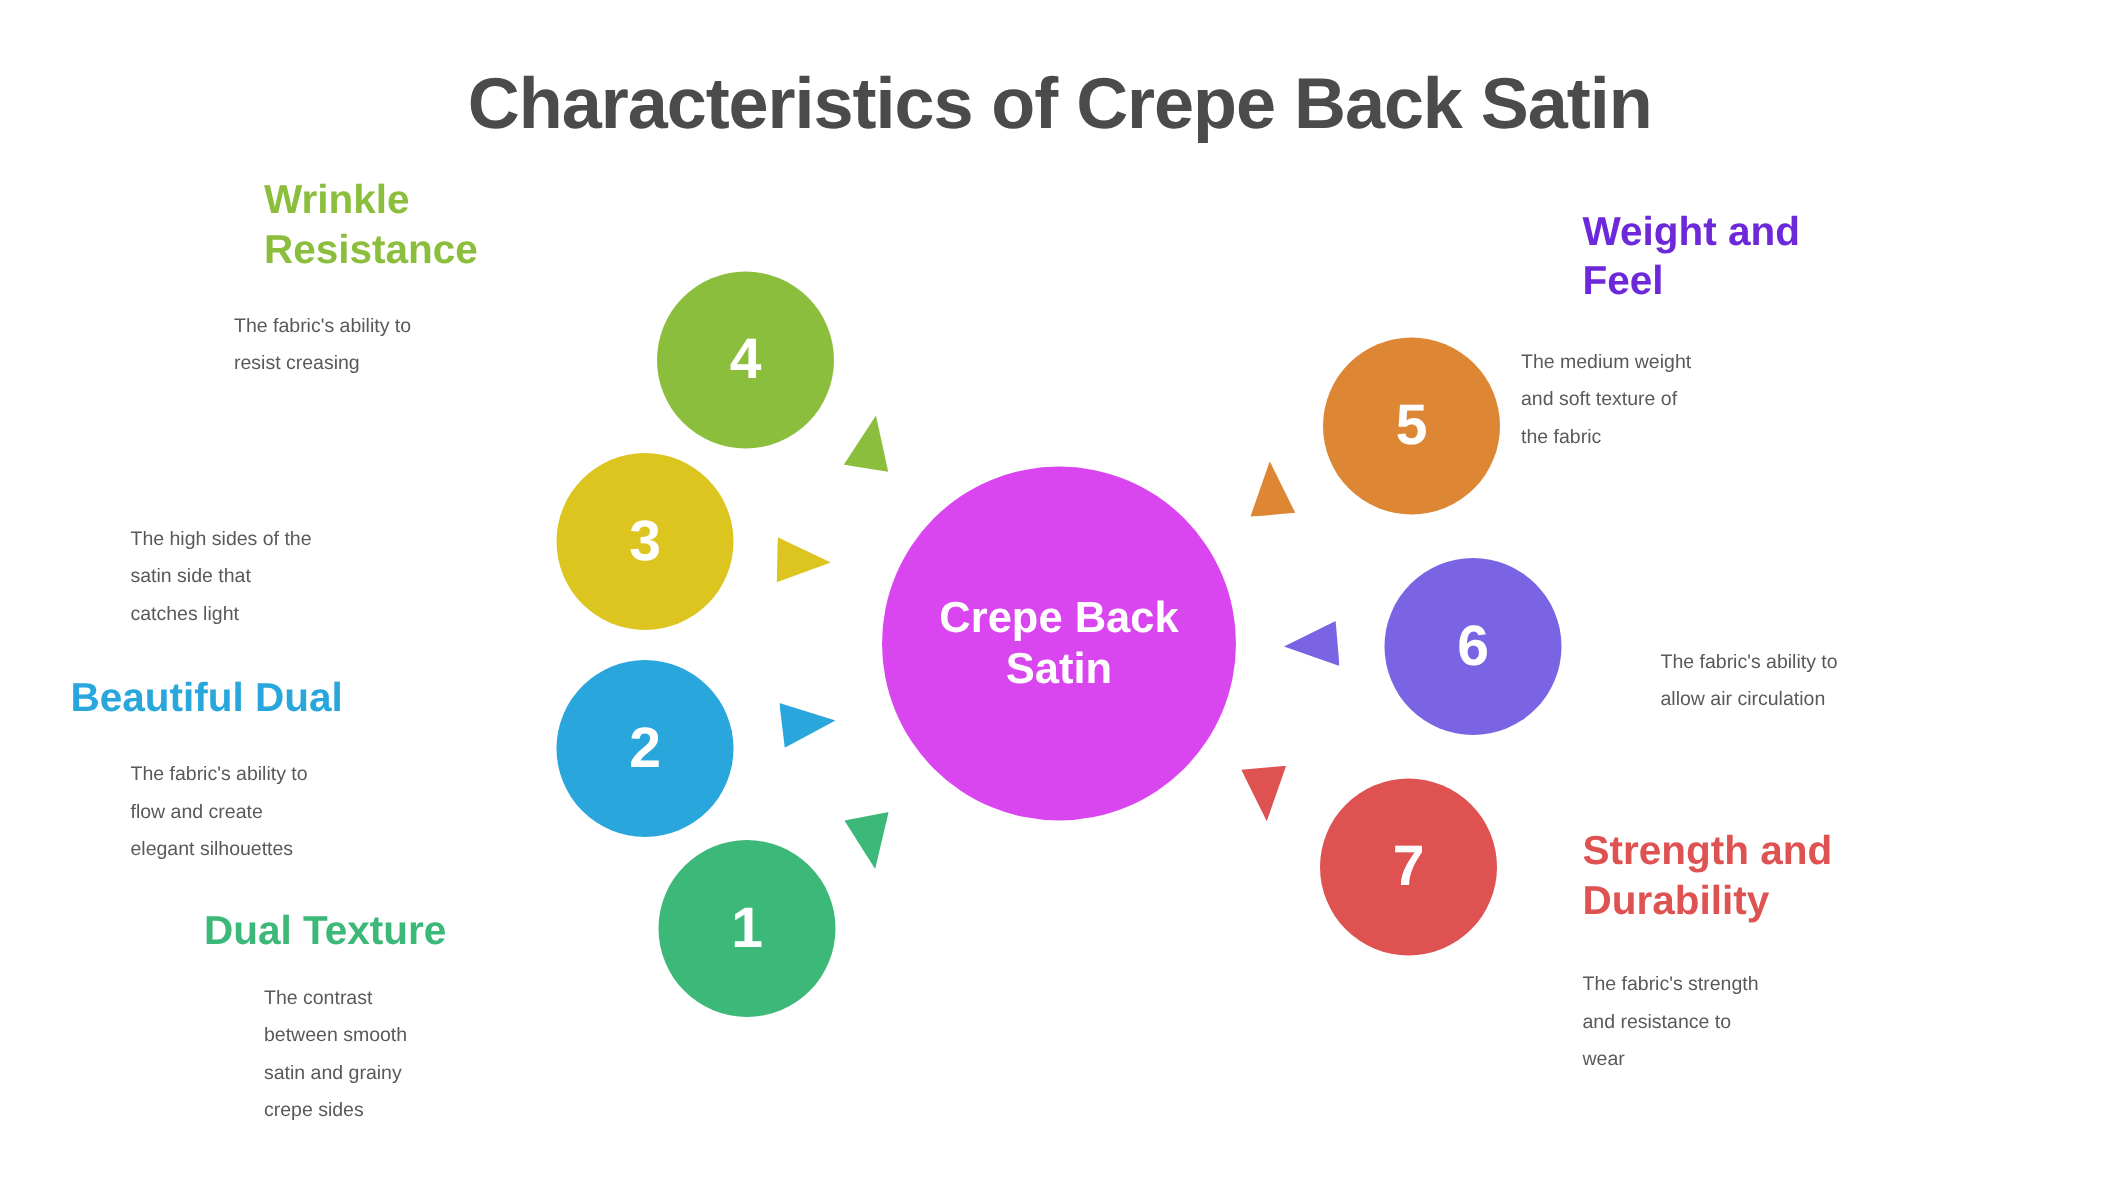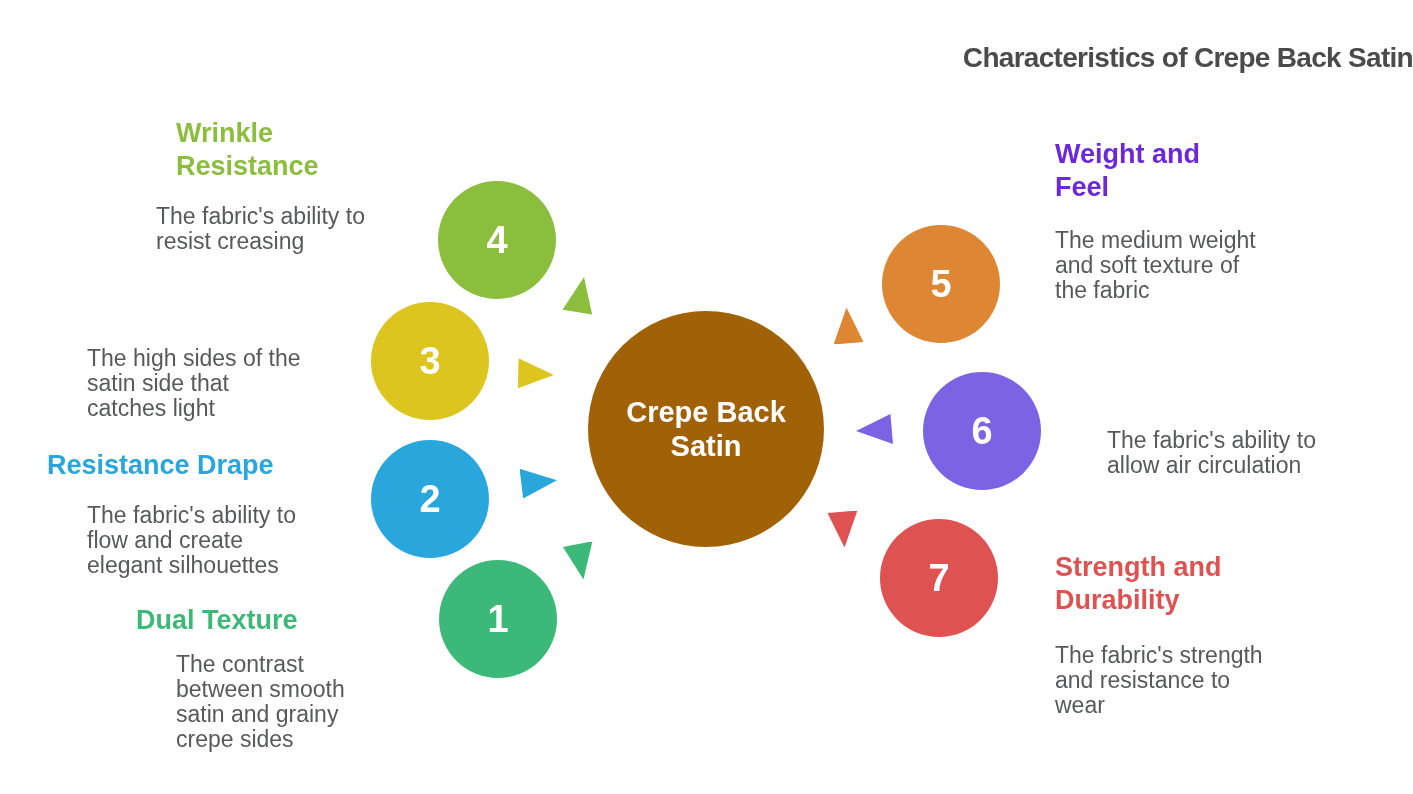--- a/index.html
+++ b/index.html
@@ -5,22 +5,22 @@
   html,body{margin:0;padding:0;background:#ffffff;}
   .canvas{
     position:relative;
     width:1413px;height:794px;
     background:#ffffff;
     overflow:hidden;
     font-family:"Liberation Sans", sans-serif;
   }
   .page-title{
     position:absolute;top:42px;left:0;width:100%;
-    text-align:right;
-    font-size:28px;font-weight:700;
+    text-align:center;
+    font-size:48px;font-weight:700;
     letter-spacing:-0.7px;
     color:#4b4b4b;
   }
   .circle{
     position:absolute;width:118px;height:118px;border-radius:50%;
     display:flex;align-items:center;justify-content:center;
   }
   .num{
     font-size:38px;font-weight:700;color:#ffffff;line-height:1;
   }
@@ -37,21 +37,21 @@
     position:absolute;width:37px;height:34px;
     clip-path:polygon(0% 12%, 100% 50%, 7% 100%);
   }
   .heading{
     position:absolute;
     font-size:27px;font-weight:700;line-height:33px;
     white-space:pre-line;
   }
   .desc{
     position:absolute;
-    font-size:23px;line-height:25px;color:#58595b;
+    font-size:13px;line-height:25px;color:#58595b;
     white-space:pre-line;
   }
   .ta-r{text-align:left;}
   .ta-l{text-align:left;}
 
   
   #c1{left:439px;top:560px;}
   #c2{left:371px;top:440px;}
   #c3{left:371px;top:302px;}
   #c4{left:438px;top:181px;}
@@ -75,32 +75,32 @@
   #h4{right:1037px;top:117px;width:200px;}
   #h5{left:1055px;top:138px;width:200px;}
   #h6{left:1107px;top:379px;width:250px;}
   #h7{left:1055px;top:551px;width:220px;}
 
   
   #d1{right:1037px;top:652px;width:200px;}
   #d2{right:1106px;top:503px;width:220px;}
   #d3{right:1106px;top:346px;width:220px;}
   #d4{right:1037px;top:204px;width:220px;}
-  #d5{left:1055px;top:228px;width:210px;}
+  #d5{left:1014px;top:228px;width:210px;}
   #d6{left:1107px;top:428px;width:220px;}
   #d7{left:1055px;top:643px;width:210px;}
 </style>
 </head>
 <body>
 
 <div class="canvas">
 
   <div class="page-title">Characteristics of Crepe Back Satin</div>
 
-  <div class="center-circle" style="background-color: #a16207;">
+  <div class="center-circle" style="background-color: #d946ef;">
     <div class="center-label">Crepe Back
 Satin</div>
   </div>
 
   <div class="circle" id="c1" style="background-color: rgb(60, 184, 120);">
     <span class="num">1</span>
   </div>
   <div class="circle" id="c2" style="background-color: rgb(41, 167, 220);">
     <span class="num">2</span>
   </div>
@@ -122,21 +122,21 @@
 
   <div class="arrow" id="a1" style="background-color: rgb(60, 184, 120);"></div>
   <div class="arrow" id="a2" style="background-color: rgb(41, 167, 220);"></div>
   <div class="arrow" id="a3" style="background-color: rgb(220, 197, 31);"></div>
   <div class="arrow" id="a4" style="background-color: rgb(140, 190, 62);"></div>
   <div class="arrow" id="a5" style="background-color: rgb(221, 134, 52);"></div>
   <div class="arrow" id="a6" style="background-color: rgb(122, 100, 228);"></div>
   <div class="arrow" id="a7" style="background-color: rgb(222, 82, 82);"></div>
 
   <div class="heading ta-r" id="h1" style="color: rgb(60, 184, 120);">Dual Texture</div>
-  <div class="heading ta-r" id="h2" style="color: rgb(41, 167, 220);">Resistance Drape</div>
+  <div class="heading ta-r" id="h2" style="color: rgb(41, 167, 220);">Beautiful Dual</div>
   <div class="heading ta-r" id="h4" style="color: rgb(140, 190, 62);">Wrinkle
 Resistance</div>
   <div class="heading ta-l" id="h5" style="color: #6d28d9;">Weight and
 Feel</div>
   <div class="heading ta-l" id="h7" style="color: rgb(222, 82, 82);">Strength and
 Durability</div>
 
   <div class="desc ta-r" id="d1">The contrast
 between smooth
 satin and grainy

